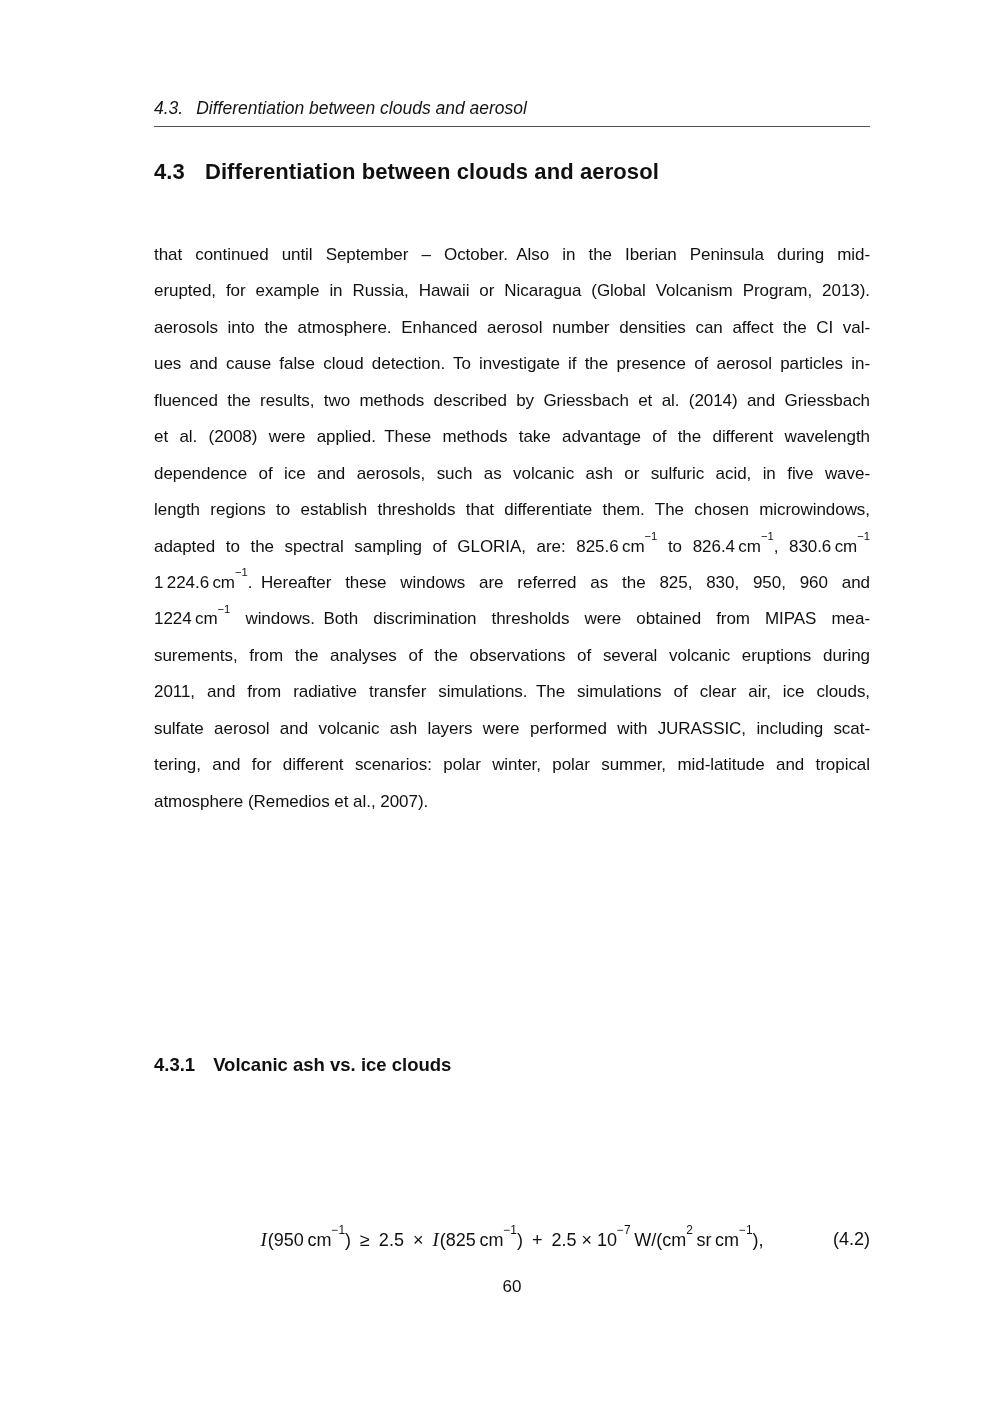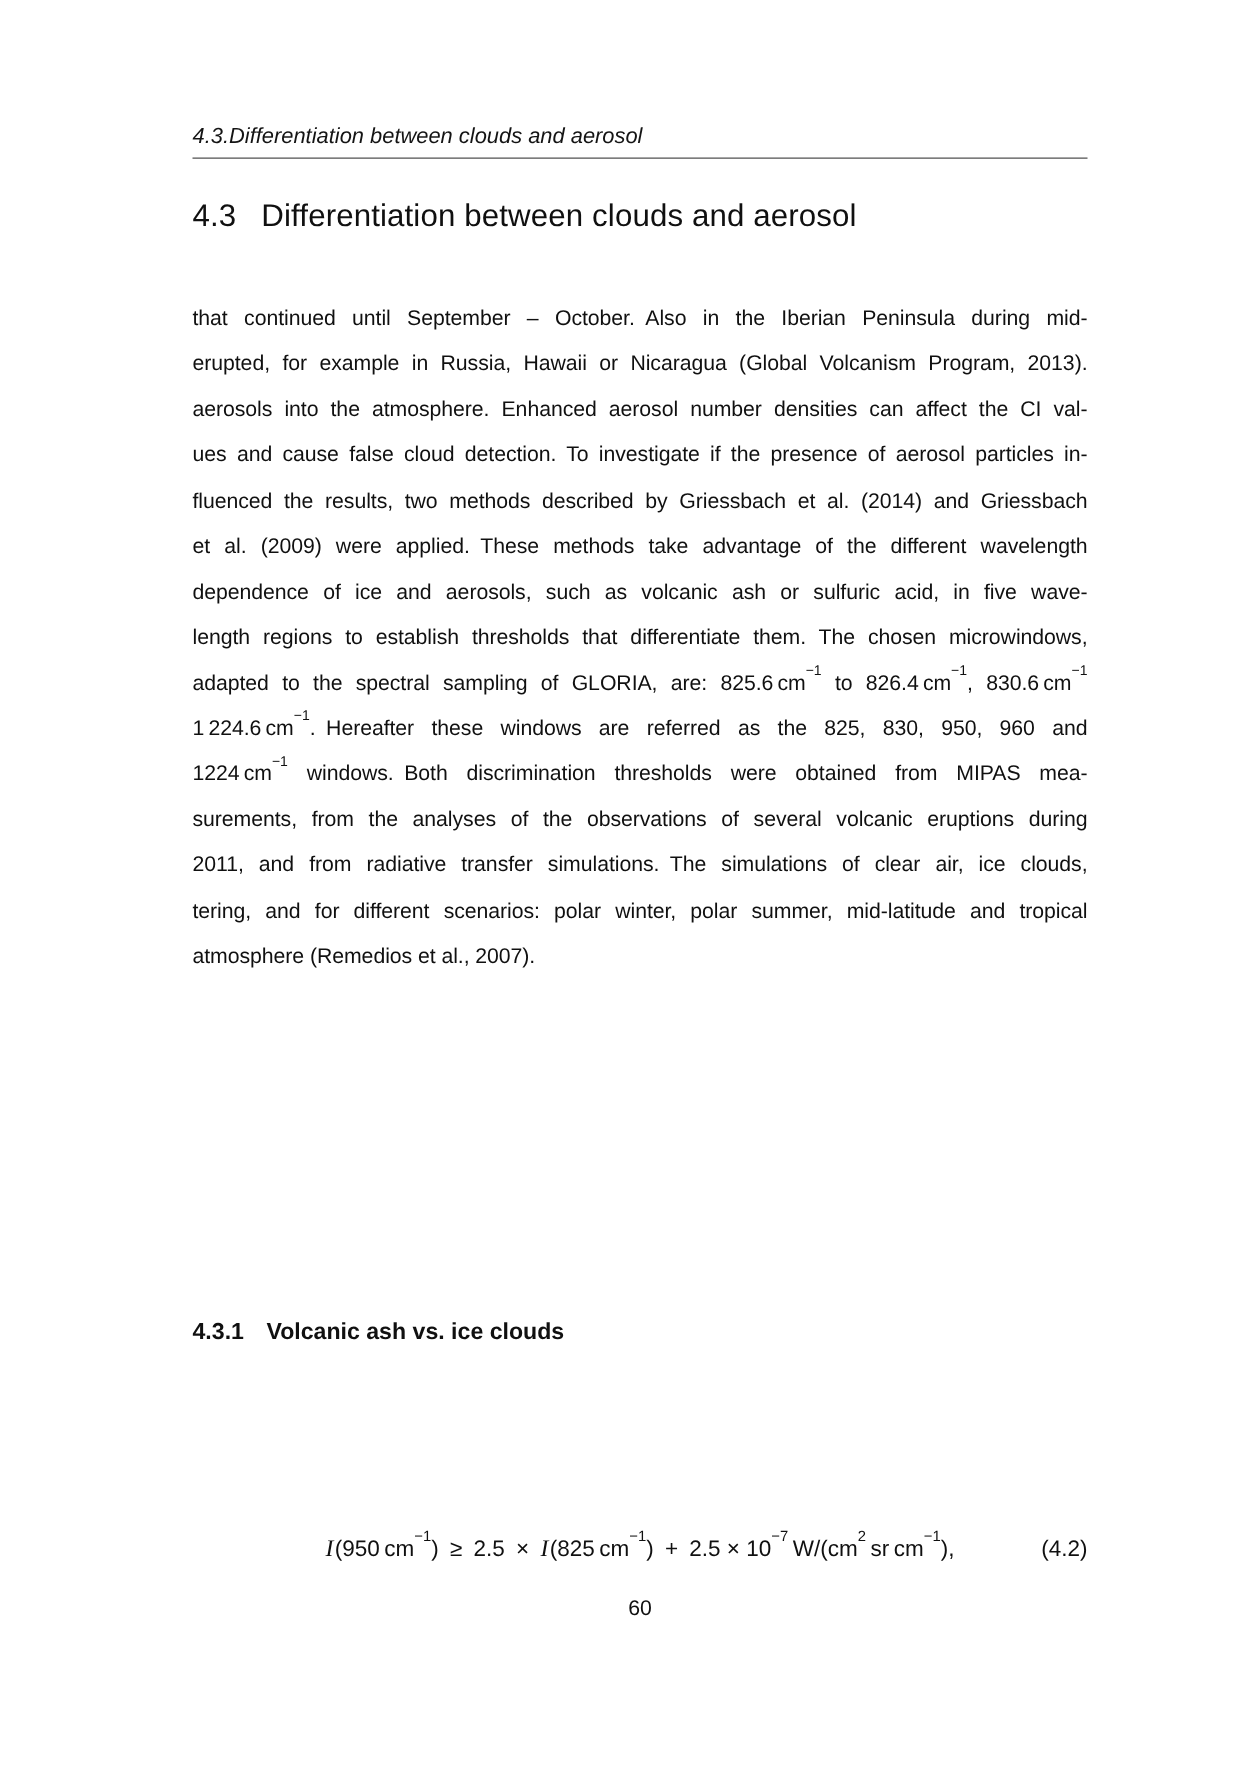--- a/index.html
+++ b/index.html
@@ -15,34 +15,34 @@
 
   
   .running-header {
     position: absolute;
     left: 154px; top: 98px; width: 716px;
     font-size: 17.5px;
     font-style: italic;
     color: #141414;
     white-space: nowrap;
   }
-  .rh-num { }
+  .rh-num { margin-right: 13px; }
   .header-rule {
     position: absolute;
     left: 154px; top: 126px; width: 716px;
     border-top: 1.5px solid #515151;
   }
 
   
   .section-title {
     position: absolute;
     left: 154px; top: 159px;
     margin: 0;
-    font-size: 25px;
-    font-weight: 400;
+    font-size: 22px;
+    font-weight: 700;
     letter-spacing: 0.1px;
     white-space: nowrap;
   }
   .sec-num { margin-right: 20px; }
 
   
   .para {
     position: absolute;
     left: 154px; width: 716px;
     font-size: 17px;
@@ -115,28 +115,29 @@
   <h1 class="section-title">
     <span class="sec-num">4.3</span><span>Differentiation between clouds and aerosol</span>
   </h1>
 
   <div class="para para1">
       <div class="line">that continued until September – October. Also in the Iberian Peninsula during mid-</div>
       <div class="line">erupted, for example in Russia, Hawaii or Nicaragua (Global Volcanism Program, 2013).</div>
       <div class="line">aerosols into the atmosphere. Enhanced aerosol number densities can affect the CI val-</div>
       <div class="line">ues and cause false cloud detection. To investigate if the presence of aerosol particles in-</div>
       <div class="line">fluenced the results, two methods described by Griessbach et al. (2014) and Griessbach</div>
-      <div class="line">et al. (2009) were applied. These methods take advantage of the different wavelength</div>
+      <div class="line">et al. (2008) were applied. These methods take advantage of the different wavelength</div>
       <div class="line">dependence of ice and aerosols, such as volcanic ash or sulfuric acid, in five wave-</div>
       <div class="line">length regions to establish thresholds that differentiate them. The chosen microwindows,</div>
       <div class="line">adapted to the spectral sampling of GLORIA, are: 825.6 cm<sup>−1</sup> to 826.4 cm<sup>−1</sup>, 830.6 cm<sup>−1</sup></div>
       <div class="line">1 224.6 cm<sup>−1</sup>. Hereafter these windows are referred as the 825, 830, 950, 960 and</div>
       <div class="line">1224 cm<sup>−1</sup> windows. Both discrimination thresholds were obtained from MIPAS mea-</div>
       <div class="line">surements, from the analyses of the observations of several volcanic eruptions during</div>
       <div class="line">2011, and from radiative transfer simulations. The simulations of clear air, ice clouds,</div>
+      <div class="line">sulfate aerosol and volcanic ash layers were performed with JURASSIC, including scat-</div>
       <div class="line">tering, and for different scenarios: polar winter, polar summer, mid-latitude and tropical</div>
       <div class="line flush">atmosphere (Remedios et al., 2007).</div>
     </div>
 
   <h2 class="subsection-title">
     <span class="sub-num">4.3.1</span><span>Volcanic ash vs. ice clouds</span>
   </h2>
 
 
   <div class="equation-row">

